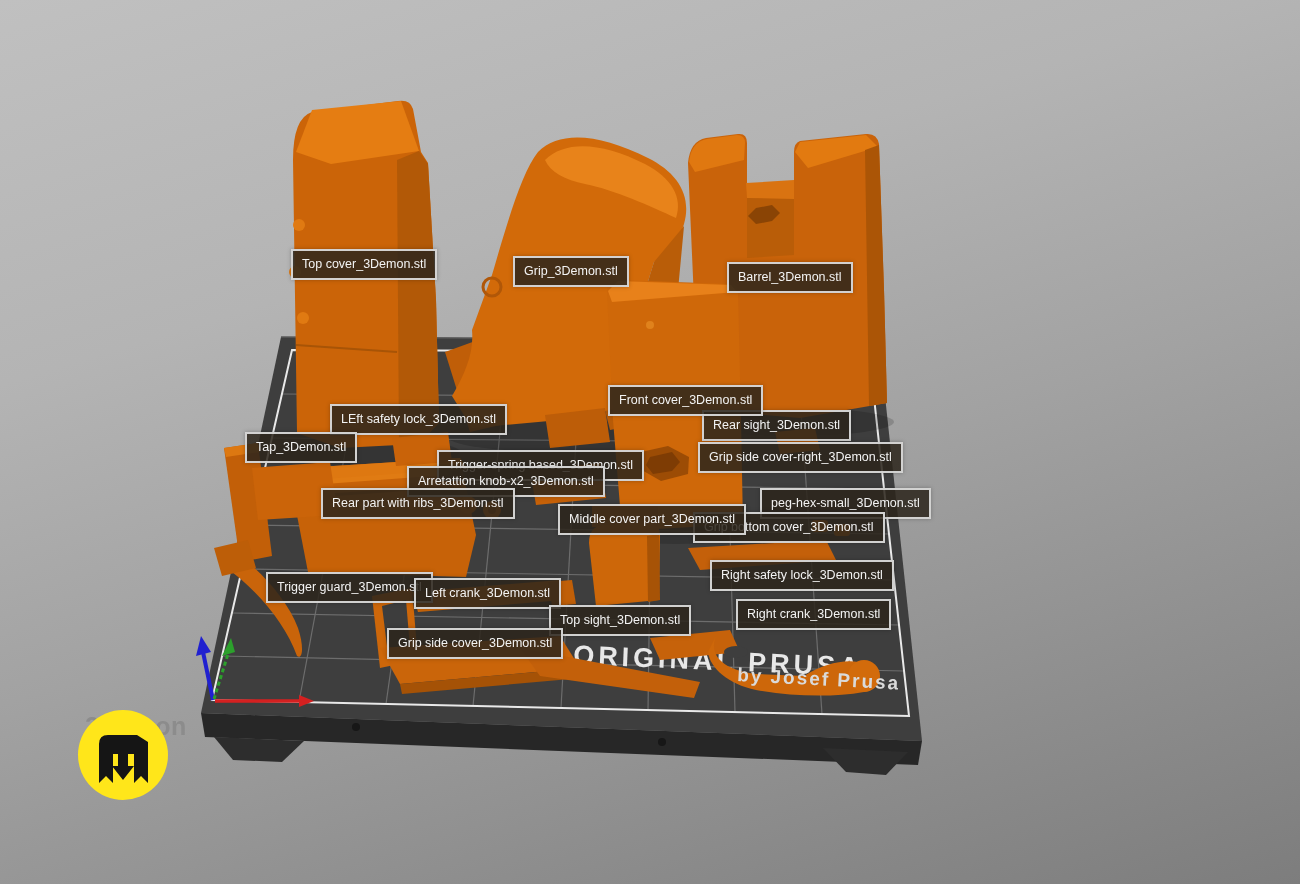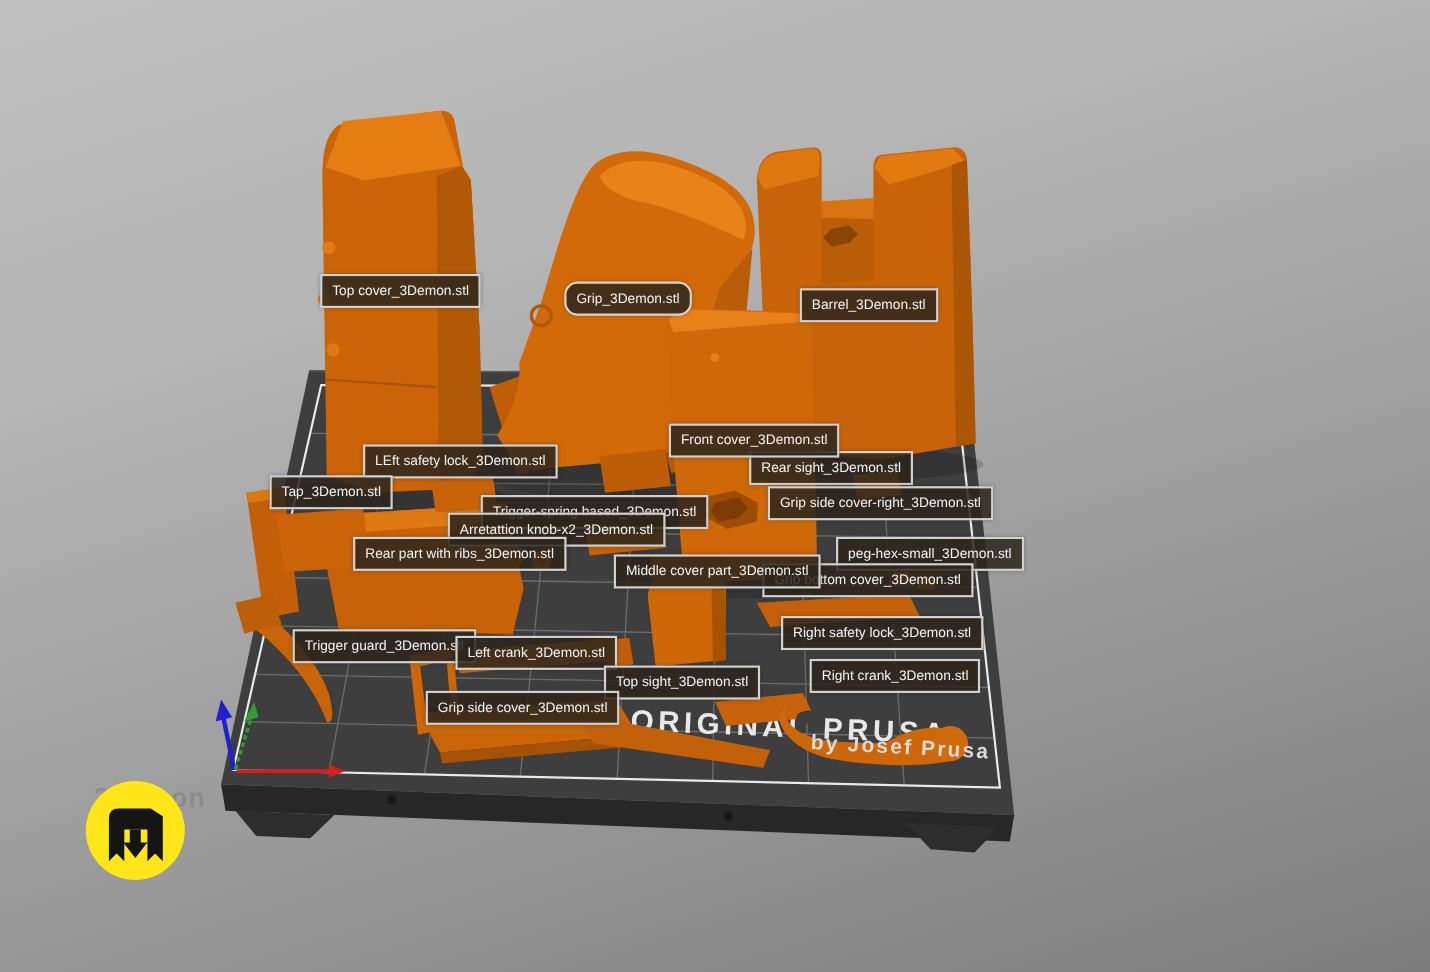--- a/index.html
+++ b/index.html
@@ -189,23 +189,23 @@
       <polygon points="196,656 211,652 201,636" fill="#2020d0"></polygon>
       <line x1="214" y1="699" x2="228" y2="654" stroke="#2ca02c" stroke-width="3" stroke-dasharray="4 3"></line>
       <polygon points="222,656 235,652 231,638" fill="#2ca02c"></polygon>
       <line x1="215" y1="701" x2="300" y2="701" stroke="#d42020" stroke-width="3.5"></line>
       <polygon points="299,695 299,707 314,701" fill="#d42020"></polygon>
     </g>
   </svg>
 
   <div class="labels-layer">
       <div class="part-label" style="left: 291px; top: 249px;">Top cover_3Demon.stl</div>
-      <div class="part-label" style="left: 513px; top: 256px; border-radius: 12px;">Grip_3Demon.stl</div>
+      <div class="part-label" style="left: 513px; top: 256px;">Grip_3Demon.stl</div>
       <div class="part-label" style="left: 727px; top: 262px;">Barrel_3Demon.stl</div>
-      <div class="part-label" style="left: 681px; top: 410px;">Rear sight_3Demon.stl</div>
+      <div class="part-label" style="left: 702px; top: 410px;">Rear sight_3Demon.stl</div>
       <div class="part-label" style="left: 608px; top: 385px;">Front cover_3Demon.stl</div>
       <div class="part-label" style="left: 330px; top: 404px;">LEft safety lock_3Demon.stl</div>
       <div class="part-label" style="left: 437px; top: 426px; margin-top: 24px;">Trigger-spring based_3Demon.stl</div>
       <div class="part-label" style="left: 245px; top: 432px;">Tap_3Demon.stl</div>
       <div class="part-label" style="left: 698px; top: 442px;">Grip side cover-right_3Demon.stl</div>
       <div class="part-label" style="left: 407px; top: 466px;">Arretattion knob-x2_3Demon.stl</div>
       <div class="part-label" style="left: 321px; top: 488px; text-align: right;">Rear part with ribs_3Demon.stl</div>
       <div class="part-label" style="left: 760px; top: 488px;">peg-hex-small_3Demon.stl</div>
       <div class="part-label" style="left: 693px; top: 512px;">Grip bottom cover_3Demon.stl</div>
       <div class="part-label" style="left: 558px; top: 504px;">Middle cover part_3Demon.stl</div>

